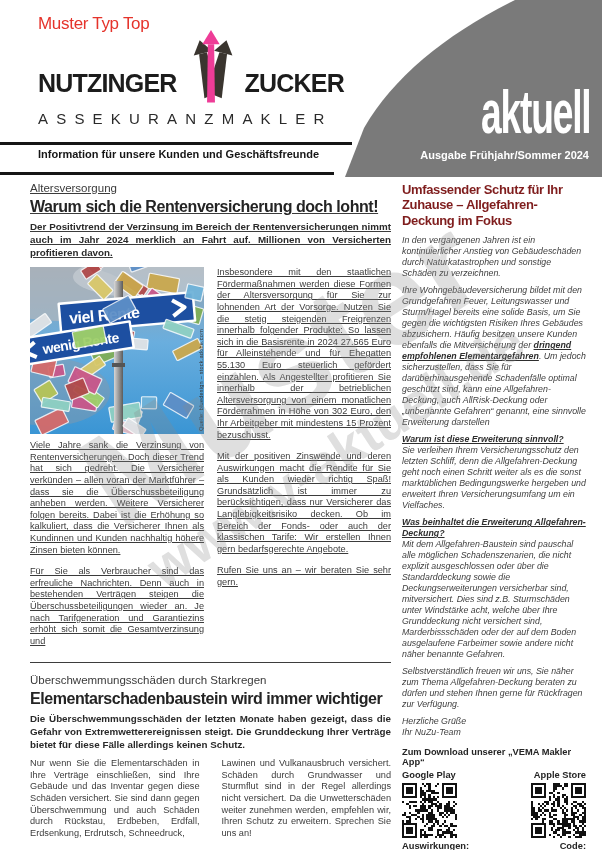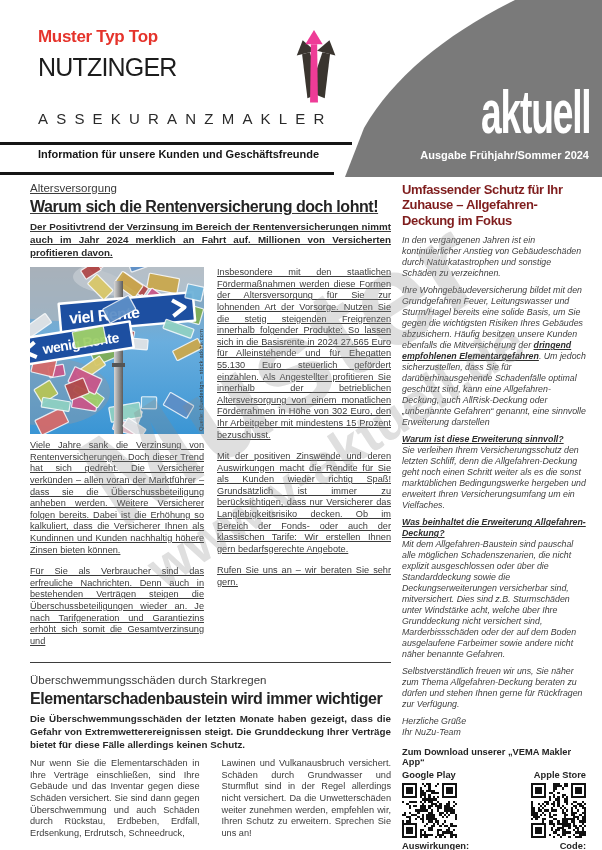--- a/index.html
+++ b/index.html
@@ -1,21 +1,21 @@
 <!DOCTYPE html>
 <html lang="de"><head>
 <meta charset="utf-8">
 <style>
   html,body{margin:0;padding:0;}
   body{width:602px;height:850px;background:#fff;font-family:"Liberation Sans",sans-serif;position:relative;overflow:hidden;color:#3b3b3b;}
   .abs{position:absolute;}
   
-  .overline{left:38px;top:14px;font-size:17px;font-weight:bold;color:#e5332b;letter-spacing:-0.3px;margin-top:13px;}
+  .overline{left:38px;top:14px;font-size:17px;font-weight:normal;color:#e5332b;letter-spacing:-0.3px;}
   .logo-row{left:38px;top:30px;width:306px;height:74px;display:flex;align-items:flex-end;justify-content:space-between;}
-  .logo-word{font-size:25px;font-weight:normal;color:#1c1c1c;letter-spacing:-0.8px;line-height:1;margin-bottom:24px;}
+  .logo-word{font-size:25px;font-weight:bold;color:#1c1c1c;letter-spacing:-0.8px;line-height:1;margin-bottom:8px;}
   .logo-subline{left:38px;top:110px;width:306px;font-size:15px;font-weight:400;color:#2a2a2a;letter-spacing:8.2px;white-space:nowrap;}
   .gray-corner{left:0;top:0;width:602px;height:178px;pointer-events:none;}
   .masthead-title{right:12px;top:84px;font-size:62px;line-height:56px;font-weight:bold;color:#fff;letter-spacing:-2px;transform:scaleX(0.60);transform-origin:100% 50%;}
   .issue{right:13px;top:149px;font-size:11px;font-weight:bold;color:#fff;}
   .rule-top{left:0;top:142px;width:352px;height:2.5px;background:#161616;}
   .rule-bottom{left:0;top:172px;width:334px;height:2.5px;background:#161616;}
   .band-label{left:38px;top:148px;font-size:11px;font-weight:bold;color:#161616;}
   
   .watermark{left:-30px;top:300px;width:660px;text-align:center;transform:rotate(-33deg);color:#8a8a8a;opacity:0.27;z-index:40;pointer-events:none;}
   .wm1{font-size:132px;line-height:1;font-weight:bold;letter-spacing:2px;}
@@ -66,20 +66,21 @@
     </g>
     <g transform="translate(46,10) rotate(14)">
       <polygon points="12,0 0,17 24,17" fill="#3a352f"></polygon>
       <polygon points="7,17 17,17 24,73 3,70" fill="#3a352f"></polygon>
     </g>
     <g transform="translate(27,0)">
       <polygon points="11,0 0,18 22,18" fill="#ee3c97"></polygon>
       <polygon points="7,18 15,18 16,92 6,92" fill="#ee3c97"></polygon>
     </g>
   </svg>
+  <span class="logo-word">ZUCKER</span>
 </div>
 <div class="abs logo-subline">ASSEKURANZMAKLER</div>
 
 <div class="abs masthead-title">aktuell</div>
 <div class="abs issue">Ausgabe Frühjahr/Sommer 2024</div>
 <div class="abs rule-top"></div>
 <div class="abs rule-bottom"></div>
 <div class="abs band-label">Information für unsere Kunden und Geschäftsfreunde</div>
 
 <div class="abs watermark">

